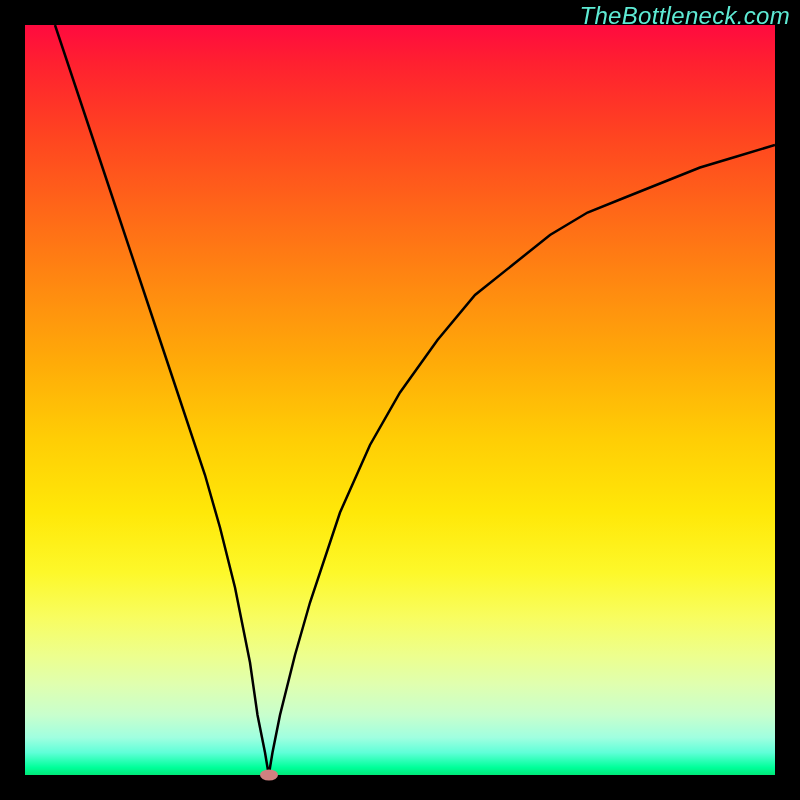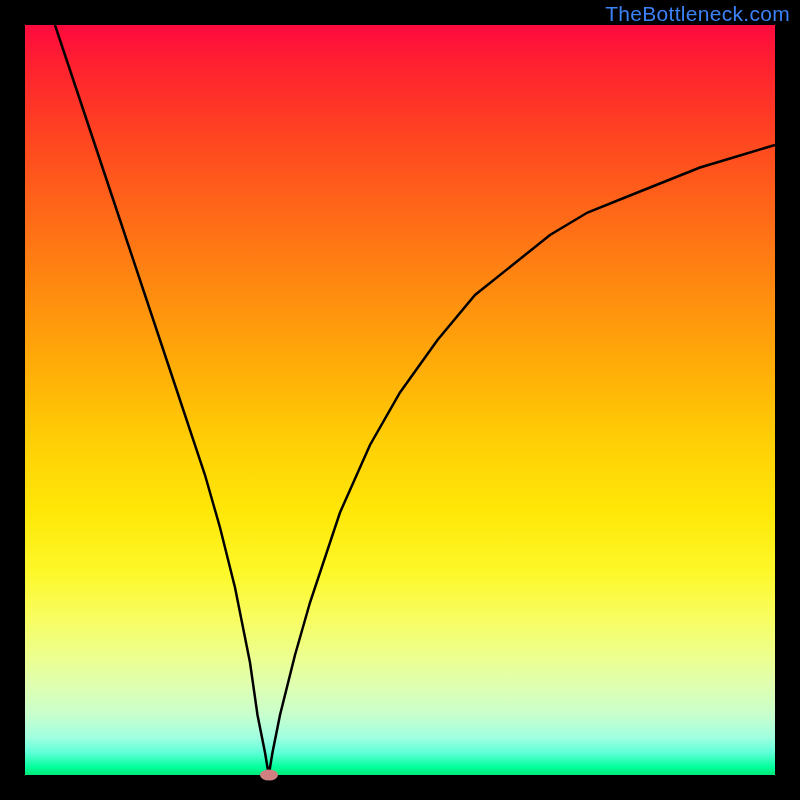--- a/index.html
+++ b/index.html
@@ -11,25 +11,26 @@
       width: 800px;
       height: 800px;
       background: #000;
       position: relative;
       font-family: Arial, sans-serif;
     }
     .watermark {
       position: absolute;
       top: 2px;
       right: 10px;
-      color: #3b82f6;
-      font-size: 21px;
+      color: #5eead4;
+      font-size: 24px;
       font-weight: normal;
       z-index: 10;
       letter-spacing: 0.3px;
+      font-style: italic;
     }
     .chart-container {
       position: absolute;
       top: 25px;
       left: 25px;
       width: 750px;
       height: 750px;
     }
     .gradient-bg {
       position: absolute;

